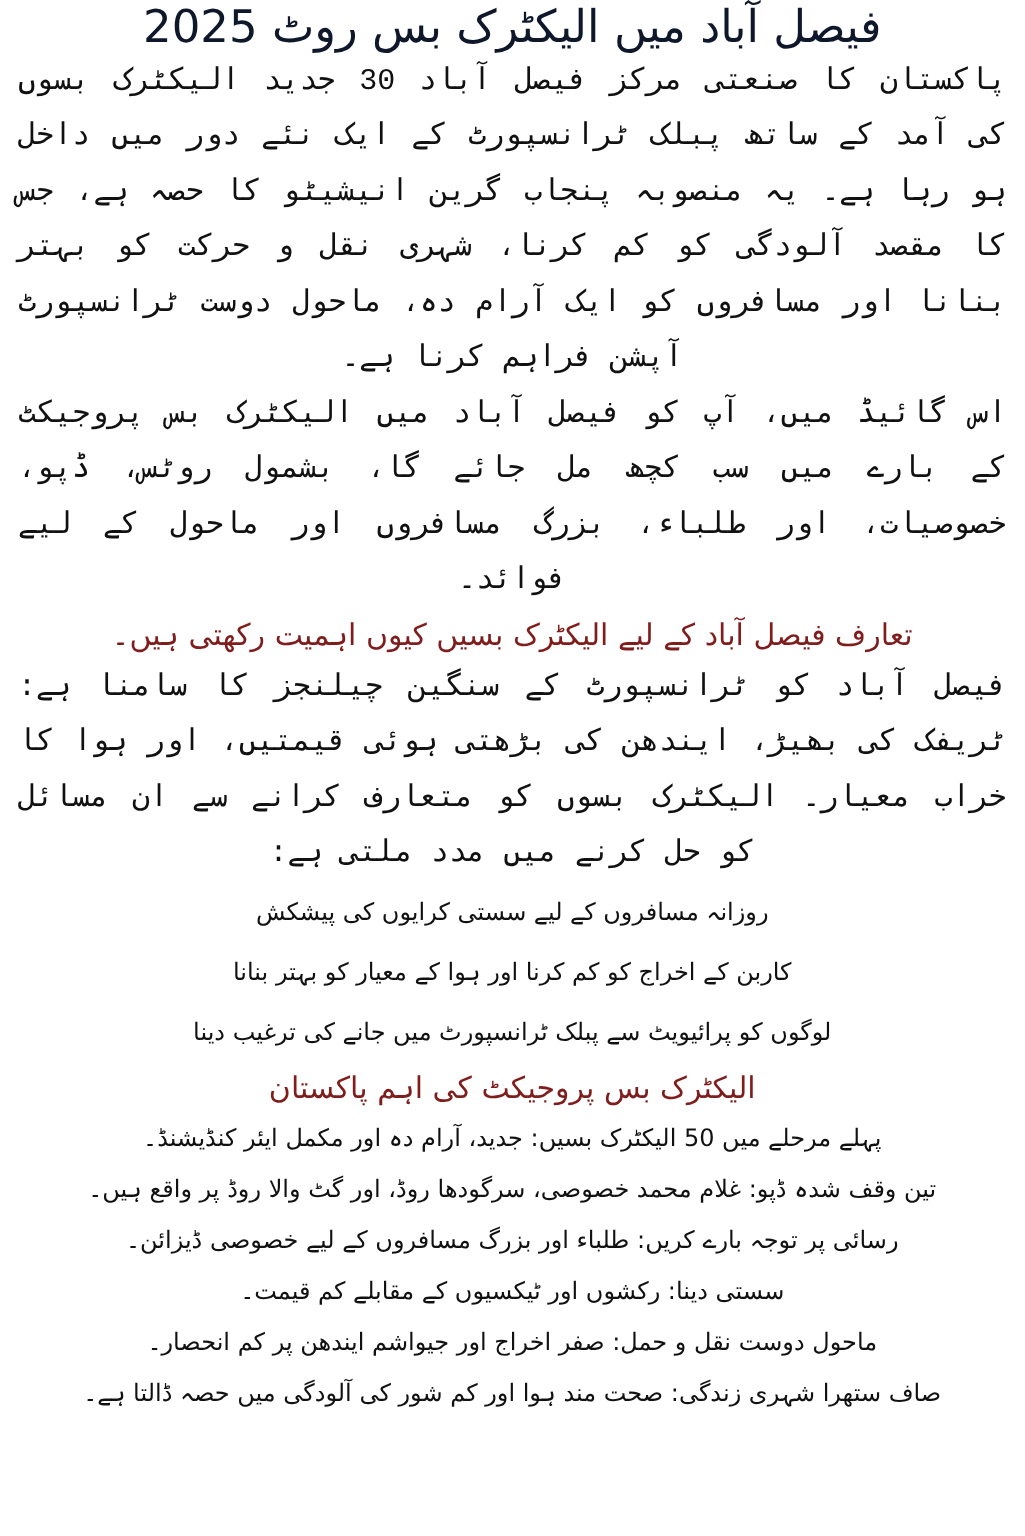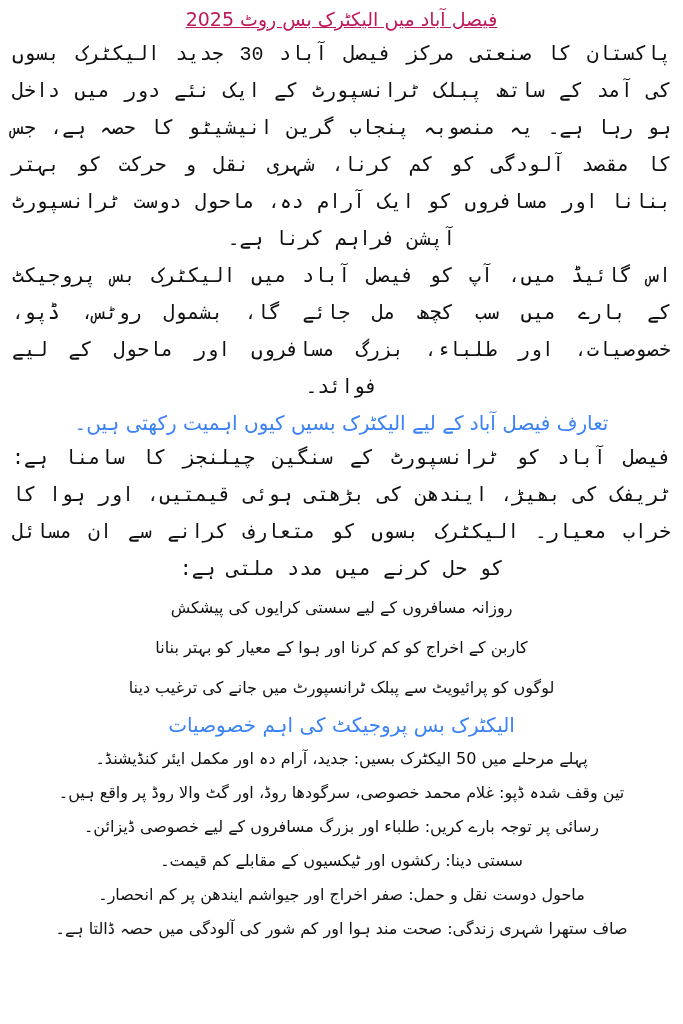--- a/index.html
+++ b/index.html
@@ -15,38 +15,37 @@
       color: #111111;
     }
     .page {
       direction: rtl;
       padding: 2px 12px 0 12px;
       box-sizing: border-box;
       width: 683px;
     }
     .title {
       text-align: center;
-      color: #be185d;
-      font-size: 19px;
+      color: #0f172a;
+      font-size: 30px;
       line-height: 34px;
       margin: 0;
       font-weight: normal;
-      text-decoration: underline;
     }
     .para {
       font-size: 20px;
       line-height: 37px;
       text-align: justify;
       text-align-last: center;
       margin: 0;
       font-family: Liberation Mono, monospace;
     }
     .heading {
       text-align: center;
-      color: #3b82f6;
+      color: #7f1d1d;
       font-size: 20px;
       line-height: 34px;
       margin: 0;
       font-weight: normal;
     }
     .list {
       list-style: none;
       margin: 0;
       padding: 0;
       text-align: center;
@@ -72,21 +71,21 @@
   <p class="para">اس گائیڈ میں، آپ کو فیصل آباد میں الیکٹرک بس پروجیکٹ کے بارے میں سب کچھ مل جائے گا، بشمول روٹس، ڈپو، خصوصیات، اور طلباء، بزرگ مسافروں اور ماحول کے لیے فوائد۔</p>
 
   <h2 class="heading">تعارف فیصل آباد کے لیے الیکٹرک بسیں کیوں اہمیت رکھتی ہیں۔</h2>
   <p class="para">فیصل آباد کو ٹرانسپورٹ کے سنگین چیلنجز کا سامنا ہے: ٹریفک کی بھیڑ، ایندھن کی بڑھتی ہوئی قیمتیں، اور ہوا کا خراب معیار۔ الیکٹرک بسوں کو متعارف کرانے سے ان مسائل کو حل کرنے میں مدد ملتی ہے:</p>
   <ul class="list">
     <li>روزانہ مسافروں کے لیے سستی کرایوں کی پیشکش</li>
     <li>کاربن کے اخراج کو کم کرنا اور ہوا کے معیار کو بہتر بنانا</li>
     <li>لوگوں کو پرائیویٹ سے پبلک ٹرانسپورٹ میں جانے کی ترغیب دینا</li>
   </ul>
 
-  <h2 class="heading">الیکٹرک بس پروجیکٹ کی اہم خصوصیات</h2>
+  <h2 class="heading">الیکٹرک بس پروجیکٹ کی اہم پاکستان</h2>
   <ul class="list features">
     <li>پہلے مرحلے میں 50 الیکٹرک بسیں: جدید، آرام دہ اور مکمل ایئر کنڈیشنڈ۔</li>
     <li>تین وقف شدہ ڈپو: غلام محمد خصوصی، سرگودھا روڈ، اور گٹ والا روڈ پر واقع ہیں۔</li>
     <li>رسائی پر توجہ بارے کریں: طلباء اور بزرگ مسافروں کے لیے خصوصی ڈیزائن۔</li>
     <li>سستی دینا: رکشوں اور ٹیکسیوں کے مقابلے کم قیمت۔</li>
     <li>ماحول دوست نقل و حمل: صفر اخراج اور جیواشم ایندھن پر کم انحصار۔</li>
     <li>صاف ستھرا شہری زندگی: صحت مند ہوا اور کم شور کی آلودگی میں حصہ ڈالتا ہے۔</li>
   </ul>
 </div>
 

